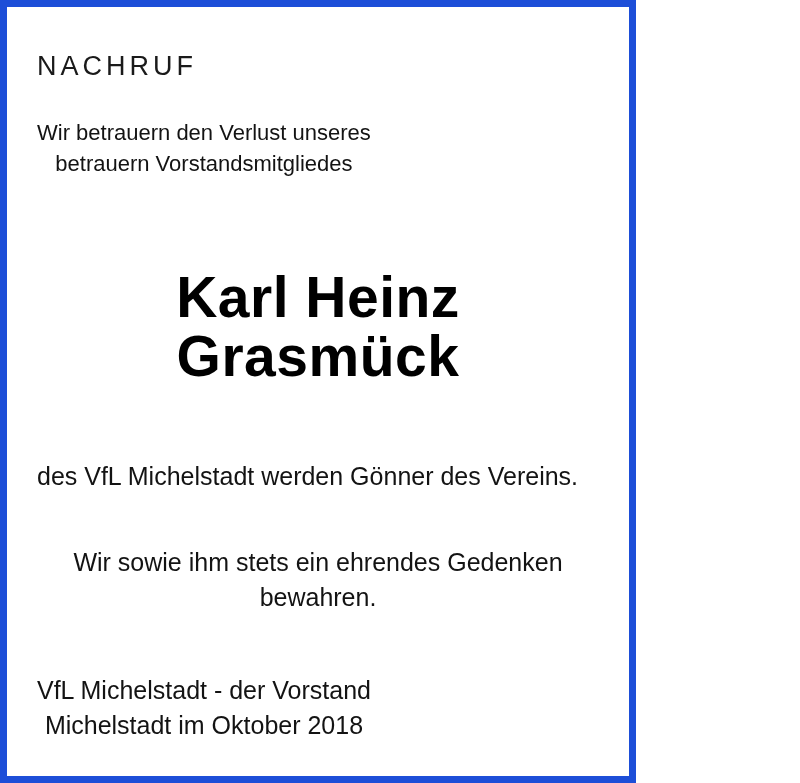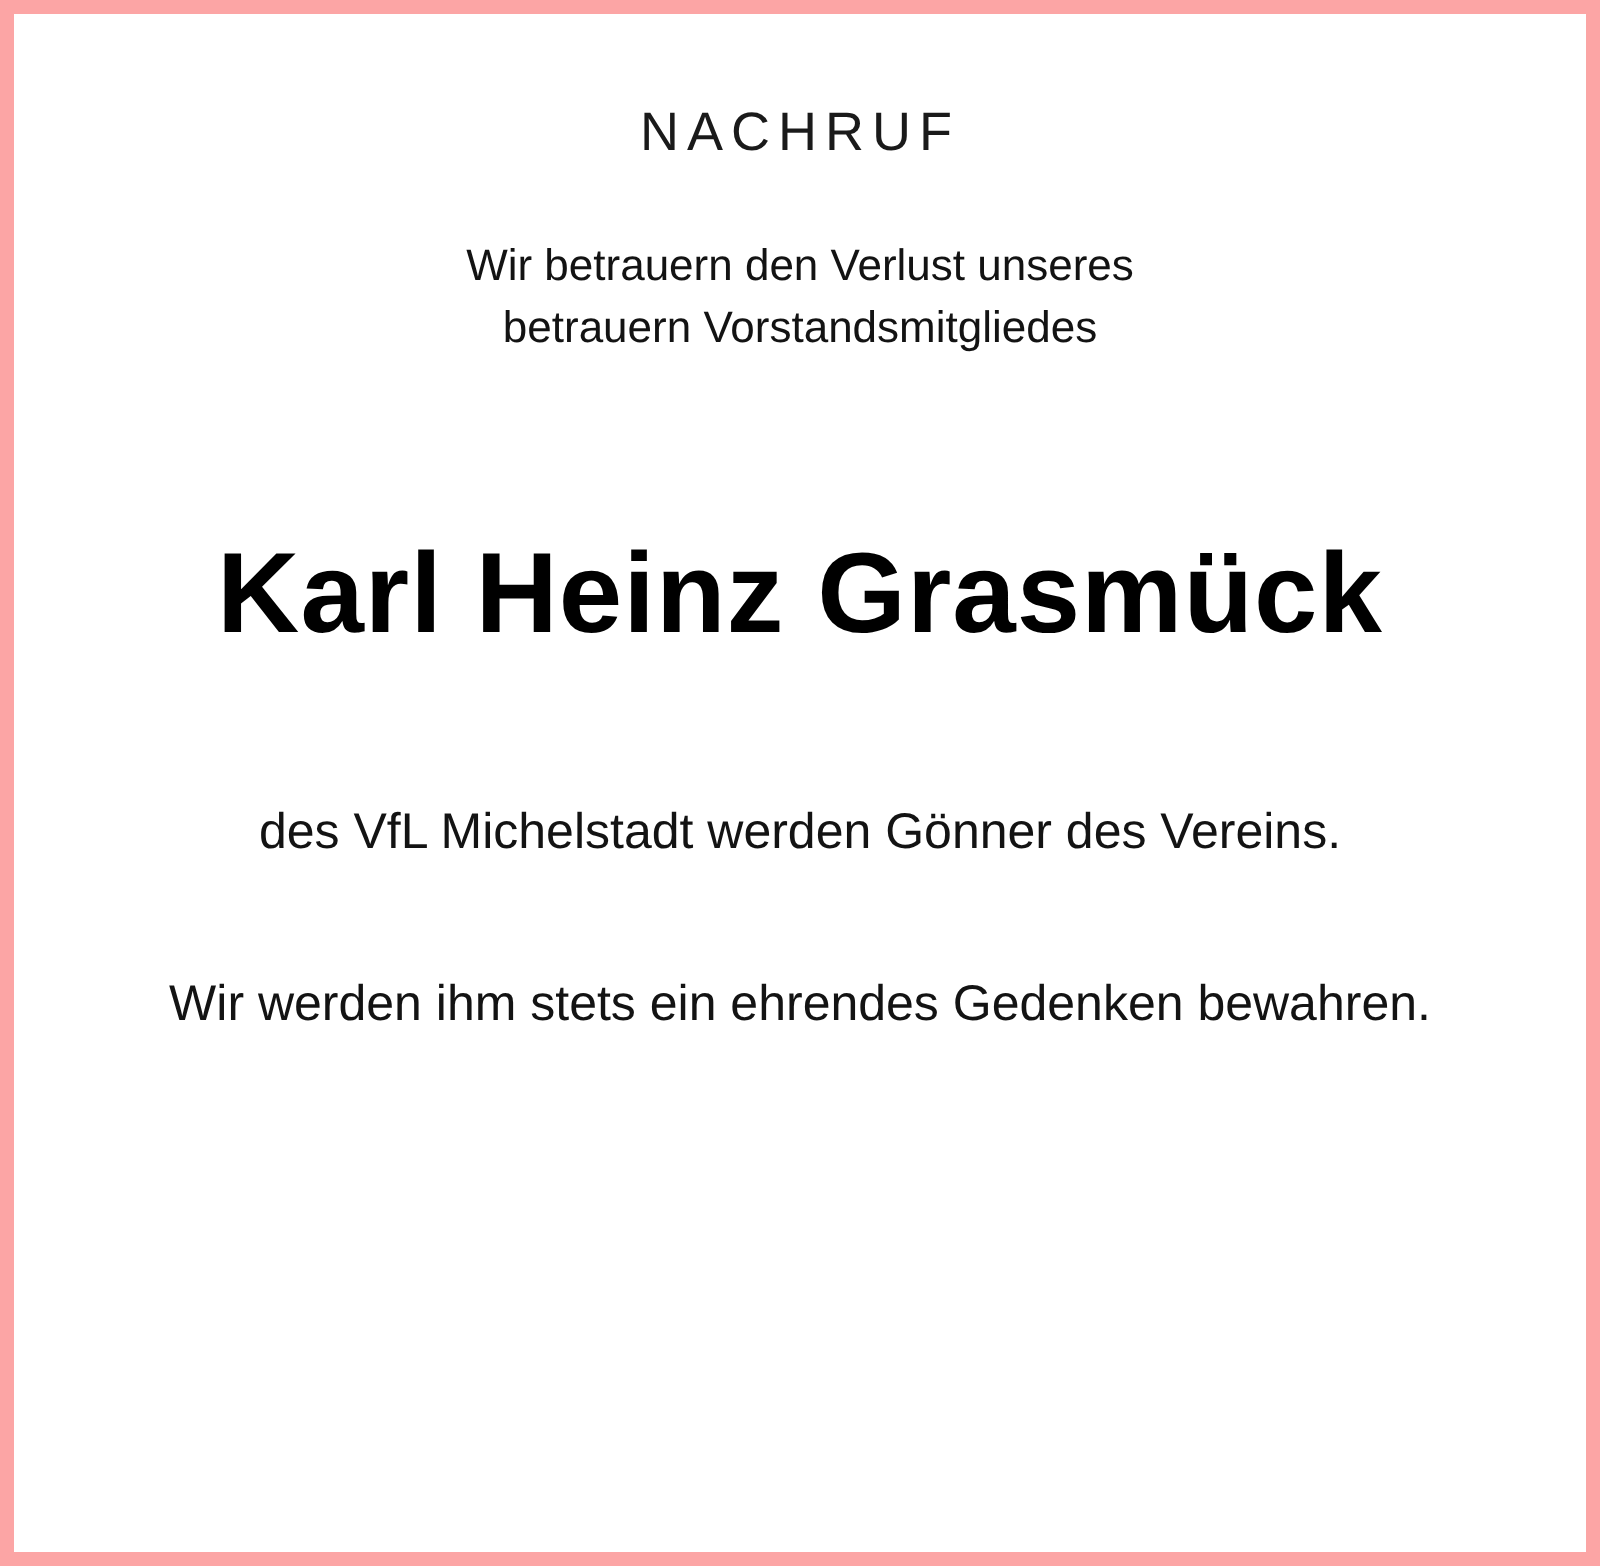--- a/index.html
+++ b/index.html
@@ -9,28 +9,28 @@
   }
   body {
     width: 800px;
     height: 783px;
     font-family: "Liberation Sans", sans-serif;
     color: #111111;
     overflow: hidden;
   }
   .obituary {
     box-sizing: border-box;
-    width: 800px;
+    width: 636px;
     height: 783px;
-    border: 7px solid #fca5a5;
+    border: 7px solid #1d4ed8;
     background: #ffffff;
     padding: 30px 30px 20px 30px;
     display: flex;
     flex-direction: column;
-    align-items: center;
+    align-items: flex-start;
     text-align: center;
   }
   .heading {
     font-size: 27px;
     letter-spacing: 4px;
     font-weight: 400;
     color: #1a1a1a;
     margin-top: 14px;
     margin-bottom: 0;
   }
@@ -89,16 +89,20 @@
     <span class="intro-line">Wir betrauern den Verlust unseres</span>
     <span class="intro-line">betrauern Vorstandsmitgliedes</span>
   </div>
 
   <div class="name">Karl Heinz Grasmück</div>
 
   <div class="body-text">
     <span class="body-line">des VfL Michelstadt werden Gönner des Vereins.</span>
   </div>
 
-  <div class="closing">Wir werden ihm stets ein ehrendes Gedenken bewahren.</div>
+  <div class="closing">Wir sowie ihm stets ein ehrendes Gedenken bewahren.</div>
 
+  <div class="signature">
+    <span class="signature-line">VfL Michelstadt - der Vorstand</span>
+    <span class="signature-line">Michelstadt im Oktober 2018</span>
+  </div>
 
 </div>
 
 </body></html>

